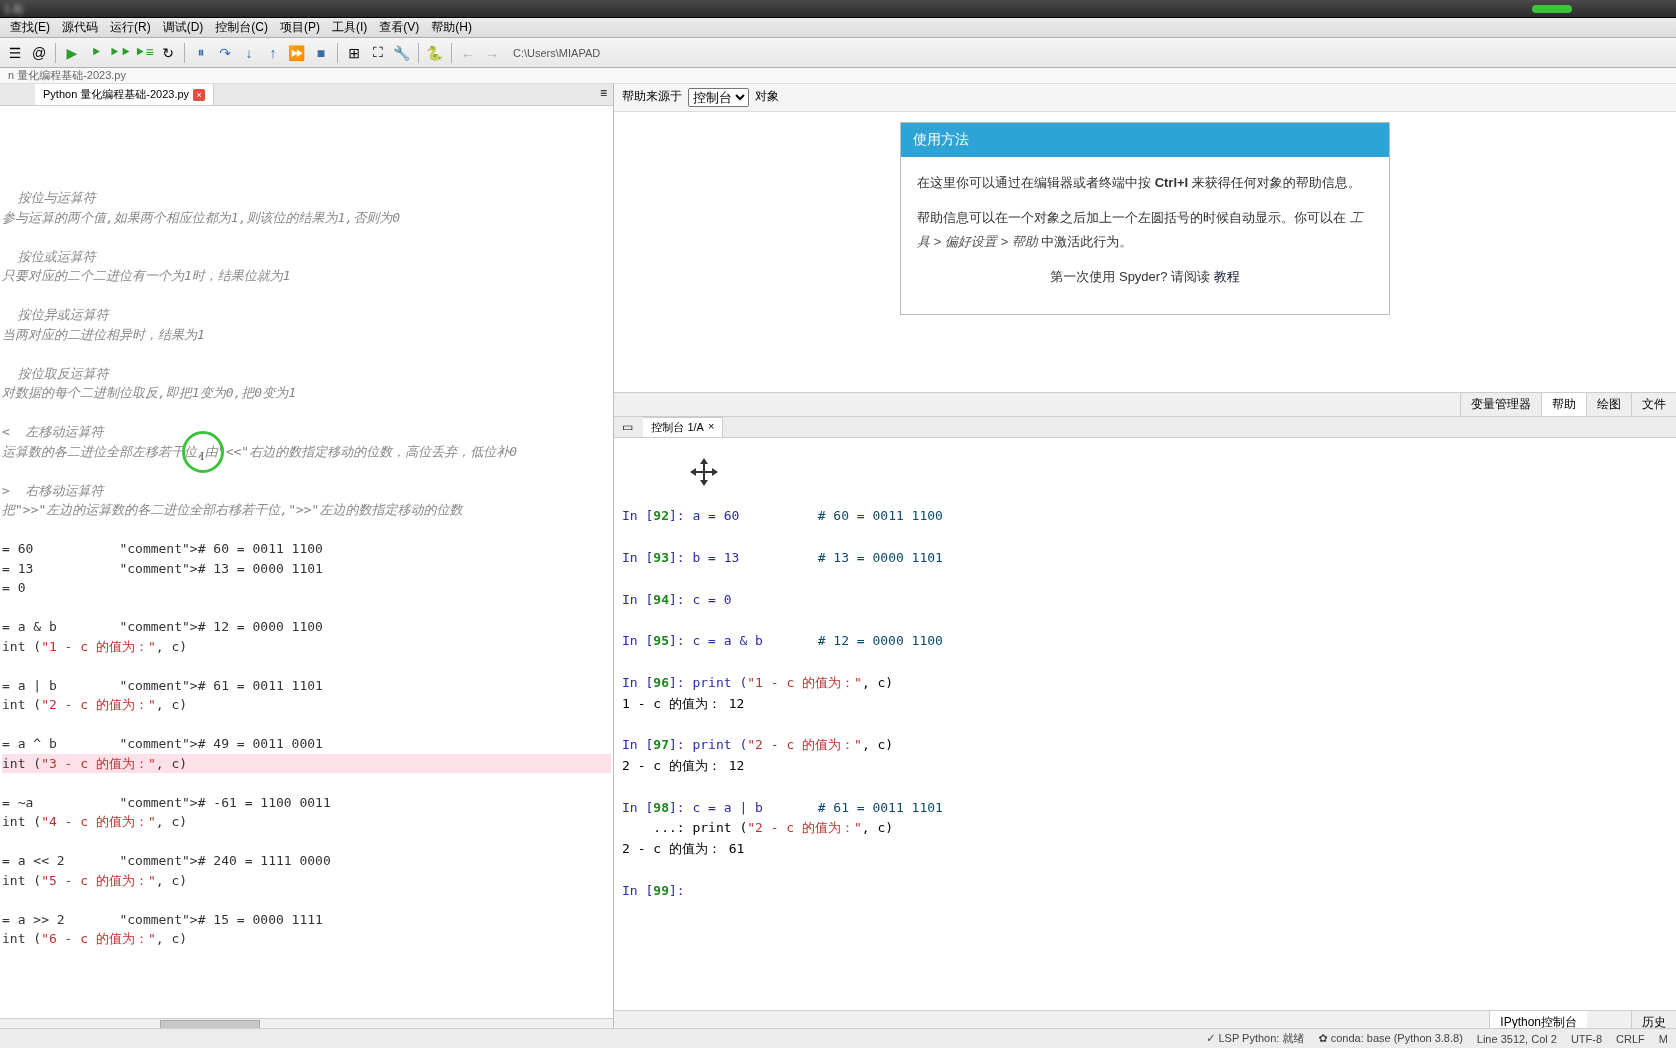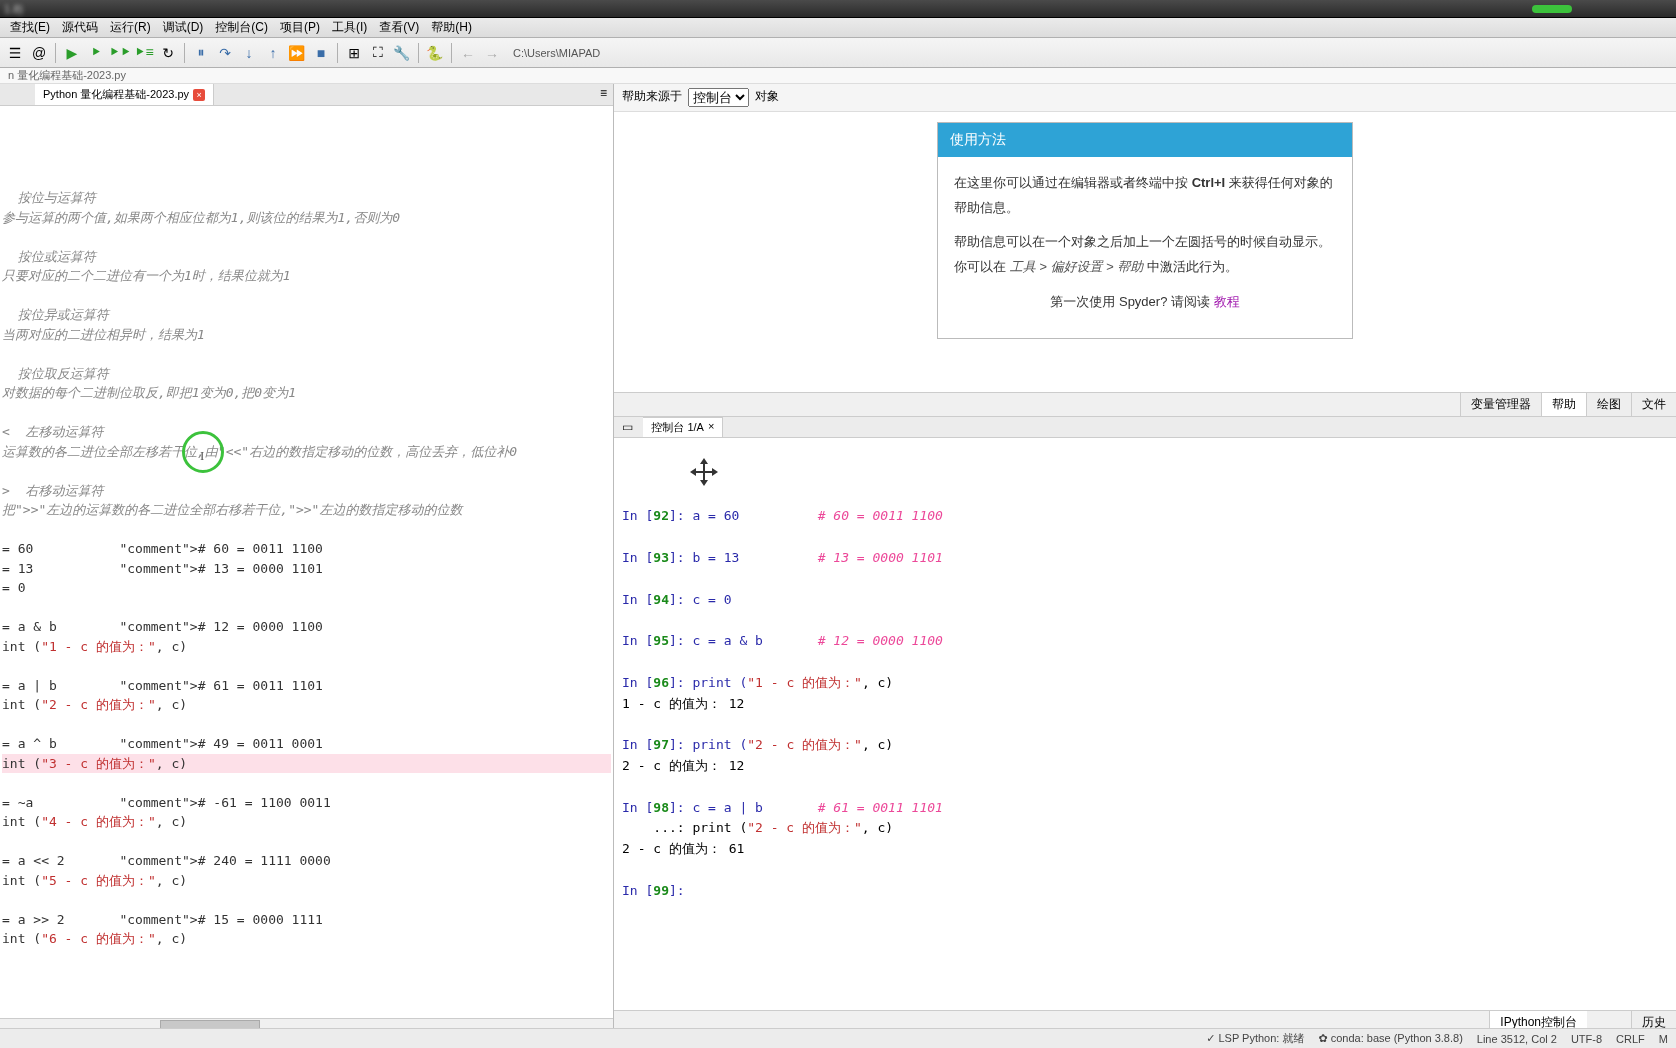--- a/index.html
+++ b/index.html
@@ -25,36 +25,36 @@
 .editor .string { color: #c03030; }
 .editor .hl { background: #fde0e8; display: block; }
 .cursor-circle { position: absolute; left: 182px; top: 325px; width: 42px; height: 42px; border: 3px solid #3cc23c; border-radius: 50%; pointer-events: none; }
 .text-cursor { position: absolute; left: 200px; top: 340px; font-family: serif; color: #555; }
 .scrollbar-h { height: 16px; background: #f0f0f0; border-top: 1px solid #ccc; position: relative; }
 .scrollbar-h .thumb { position: absolute; left: 160px; width: 100px; height: 14px; top: 1px; background: #c8c8c8; border: 1px solid #aaa; }
 .right-pane { flex: 1; display: flex; flex-direction: column; }
 .help-header { padding: 4px 8px; font-size: 12px; display: flex; align-items: flex-start; gap: 6px; background: #f5f5f5; border-bottom: 1px solid #ddd; }
 .help-header select { font-size: 13px; }
 .help-body { flex: 0 0 280px; background: #fff; padding: 10px; overflow: auto; position: relative; }
-.help-card { border: 1px solid #bbb; margin: 0 auto; width: 416px; }
+.help-card { border: 1px solid #bbb; margin: 0 auto; width: 490px; }
 .help-card-title { background: #2ea3d6; color: #fff; padding: 8px 12px; font-size: 14px; }
 .help-card-body { padding: 14px 16px; font-size: 13px; line-height: 1.9; color: #333; }
 .help-card-body i { font-style: italic; color: #555; }
 .help-footer { text-align: center; padding: 10px; font-size: 13px; }
-.help-footer a { color: #a21caf; text-decoration: none; }
+.help-footer a { color: #0f172a; text-decoration: none; }
 .right-tabs { display: flex; justify-content: flex-end; background: #f0f0f0; border-top: 1px solid #ccc; border-bottom: 1px solid #ccc; }
 .rtab { padding: 3px 10px; border-left: 1px solid #ccc; font-size: 12px; cursor: pointer; background: #eee; }
 .rtab.active { background: #fff; }
 .console-tabs { display: flex; background: #ececec; border-bottom: 1px solid #ccc; align-items: center; }
 .ctab { padding: 2px 8px; background: #fff; border-right: 1px solid #ccc; font-size: 11px; display: flex; gap: 4px; border-top: 1px solid #ccc; margin-left: 6px; }
 .console-icon { margin-left: 4px; padding: 2px 4px; }
 .console { flex: 1; background: #fff; font-family: Consolas, monospace; font-size: 13px; line-height: 1.6; padding: 6px 8px; overflow: auto; white-space: pre; position: relative; }
 .console .in { color: #2a2aaa; }
 .console .num { color: #1a8a1a; font-weight: bold; }
-.console .cm { color: #ec4899; font-style: italic; }
+.console .cm { color: #0c4a6e; }
 .console .str { color: #c03030; }
 .bottom-tabs { display: flex; justify-content: flex-end; background: #f0f0f0; border-top: 1px solid #ccc; gap: 44px; }
 .move-cursor { position: absolute; left: 74px; top: 18px; pointer-events: none; }
 .status-bar { position: fixed; bottom: 0; left: 0; right: 0; height: 20px; background: #ececec; border-top: 1px solid #ccc; display: flex; align-items: center; justify-content: flex-end; padding: 0 8px; gap: 14px; font-size: 11px; color: #444; }
 </style>
 </head>
 <body>
 
 <div class="title-bar">
   <span class="blur">1.8)</span>

